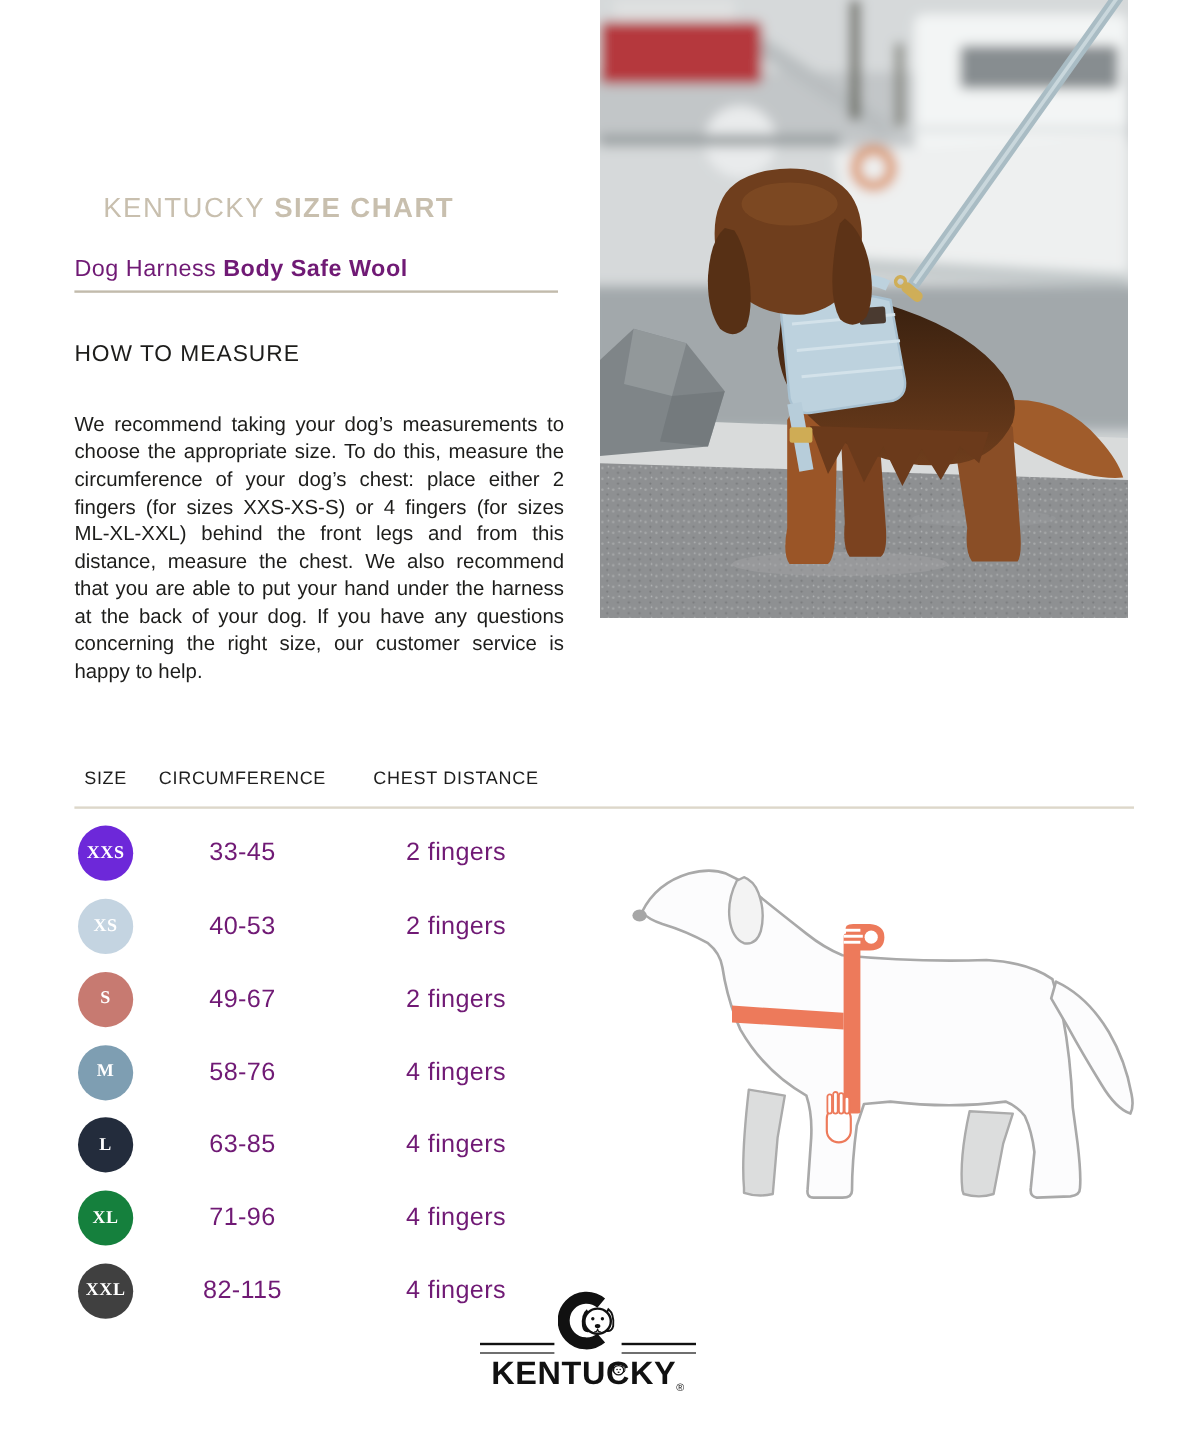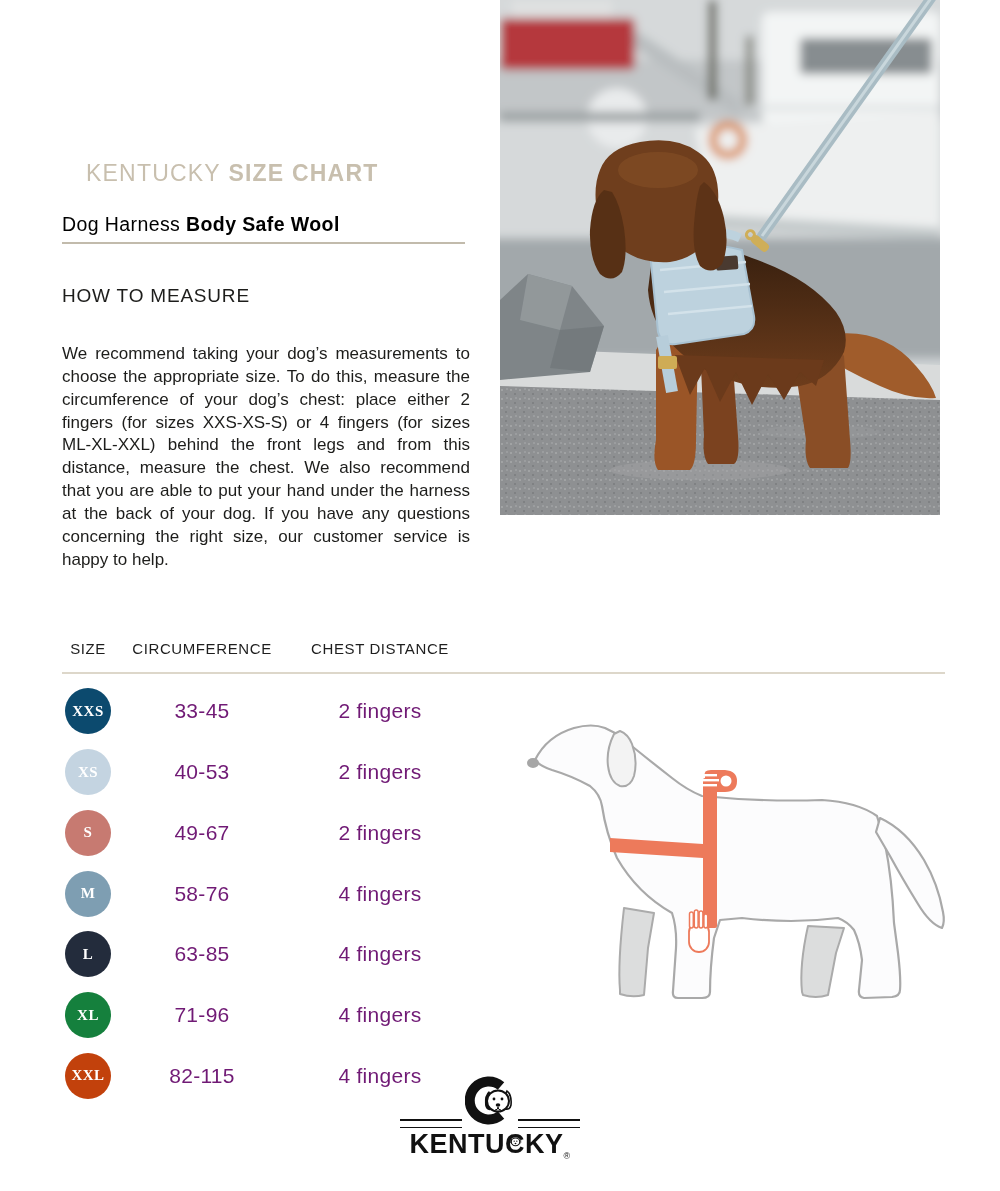--- a/index.html
+++ b/index.html
@@ -4,21 +4,21 @@
 <style>
   html,body{margin:0;padding:0;background:#ffffff;}
   .page{position:relative;width:1000px;height:1191px;background:#fff;overflow:hidden;
         font-family:"Liberation Sans","DejaVu Sans",sans-serif;color:#1d1d1b;}
 
   
   .brand-title{position:absolute;left:62px;top:160px;font-size:23px;letter-spacing:1.2px;
                color:#c8bfae;font-weight:400;white-space:nowrap;margin-left:24px;}
   .brand-title b{font-weight:700;}
   .product-subtitle{position:absolute;left:62px;top:213px;font-size:19.5px;letter-spacing:.4px;
-               color:#000000;font-weight:400;white-space:nowrap;}
+               color:#701a75;font-weight:400;white-space:nowrap;}
   .product-subtitle b{font-weight:700;}
   .subtitle-rule{position:absolute;left:62px;top:242px;width:403px;height:2px;background:#c2bbac;}
   .howto-heading{position:absolute;left:62px;top:285px;font-size:19px;letter-spacing:.8px;
                font-weight:500;color:#1d1d1b;}
   .howto-body{position:absolute;left:62px;top:326px;width:408px;font-size:17px;line-height:1.345;
               text-align:justify;color:#1d1d1b;}
 
   
   .photo{position:absolute;left:500px;top:0;width:440px;height:515px;overflow:hidden;background:#cfd3d5;}
   .photo svg{display:block;}
@@ -149,21 +149,21 @@
 
   <section class="size-table">
     <div class="thead">
       <span class="col">SIZE</span>
       <span class="col">CIRCUMFERENCE</span>
       <span class="col">CHEST DISTANCE</span>
     </div>
     <div class="thead-rule"></div>
     <div class="tbody">
       <div class="trow">
-        <span class="badge" style="background-color: #0c4a6e; font-family: Liberation Serif, serif;">XXS</span>
+        <span class="badge" style="background-color: #6d28d9; font-family: Liberation Serif, serif;">XXS</span>
         <span class="circ">33-45</span>
         <span class="chest">2 fingers</span>
       </div>
       <div class="trow">
         <span class="badge" style="background-color: rgb(196, 212, 225);">XS</span>
         <span class="circ">40-53</span>
         <span class="chest">2 fingers</span>
       </div>
       <div class="trow">
         <span class="badge" style="background-color: rgb(199, 122, 113);">S</span>
@@ -179,21 +179,21 @@
         <span class="badge" style="background-color: rgb(35, 44, 60);">L</span>
         <span class="circ">63-85</span>
         <span class="chest">4 fingers</span>
       </div>
       <div class="trow">
         <span class="badge" style="background-color: #15803d;">XL</span>
         <span class="circ">71-96</span>
         <span class="chest">4 fingers</span>
       </div>
       <div class="trow">
-        <span class="badge" style="background-color: #c2410c;">XXL</span>
+        <span class="badge" style="background-color: #404040;">XXL</span>
         <span class="circ">82-115</span>
         <span class="chest">4 fingers</span>
       </div>
     </div>
   </section>
 
   <div class="diagram">
     <svg width="480" height="336" viewBox="0 0 480 332" xmlns="http://www.w3.org/2000/svg">
       <g stroke-linejoin="round" stroke-linecap="round">
 

